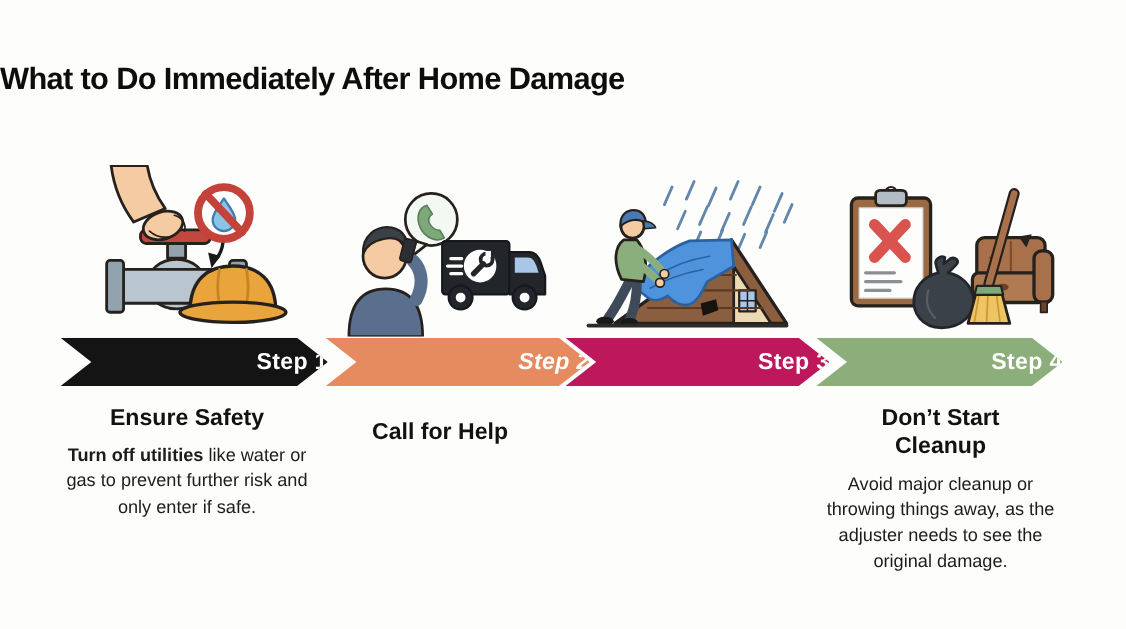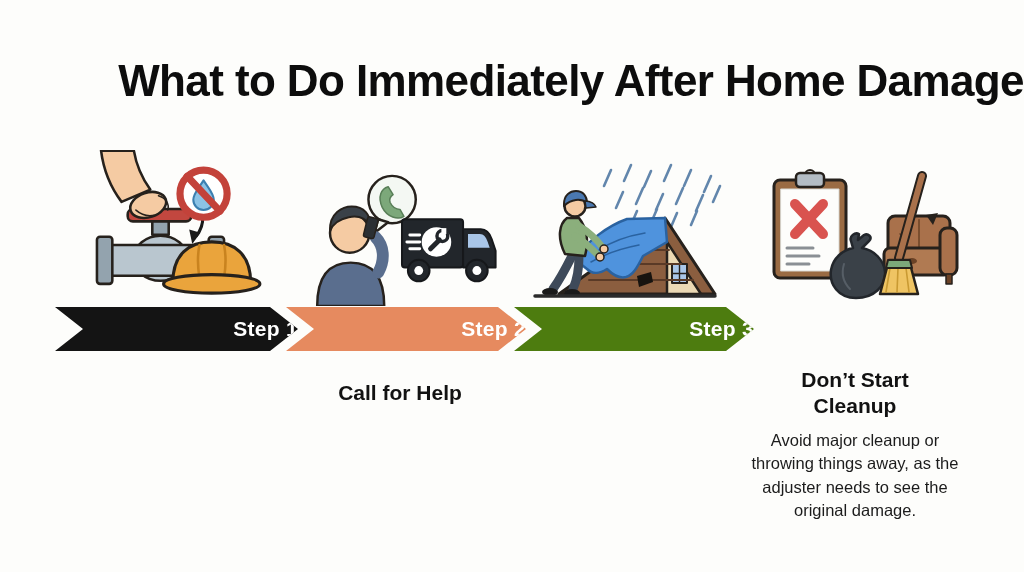--- a/index.html
+++ b/index.html
@@ -6,39 +6,39 @@
   html, body { background: #ffffff; }
   body { font-family: "Liberation Sans", "DejaVu Sans", sans-serif; }
   .canvas {
     position: relative;
     width: 1024px; height: 572px;
     background: #FDFDFB;
     overflow: hidden;
   }
   .title {
     position: absolute; top: 56px; left: 0; right: 0;
-    text-align: right;
-    font-size: 44px; font-weight: 800; letter-spacing: -0.6px;
+    text-align: left;
+    font-size: 28px; font-weight: 800; letter-spacing: -0.6px;
     color: #0D0D0D;
   }
   .illo { position: absolute; }
   .illo svg { display: block; width: 100%; height: 100%; }
   .illo1 { left: 58px;  top: 150px; width: 205px; height: 155px; }
   .illo2 { left: 292px; top: 168px; width: 215px; height: 138px; }
   .illo3 { left: 515px; top: 158px; width: 215px; height: 147px; }
   .illo4 { left: 760px; top: 164px; width: 200px; height: 140px; }
 
   .banner {
     position: absolute; top: 307px; height: 44px;
     clip-path: polygon(0 0, calc(100% - 28px) 0, 100% 50%, calc(100% - 28px) 100%, 0 100%, 28px 50%);
     display: flex; align-items: center; justify-content: flex-end;
     color: #ffffff; font-size: 21px; font-weight: bold; letter-spacing: 0.3px;
   }
   .b1 { left: 55px;  width: 243px; }
-  .b2 { left: 286px; width: 240px; }
+  .b2 { left: 296px; width: 240px; font-style: italic; }
   .b3 { left: 514px; width: 240px; }
   .b4 { left: 742px; width: 224px; }
 
   .text-col { position: absolute; top: 367px; text-align: center; }
   .t1 { left: 52px;  width: 236px; }
   .t2 { left: 284px; width: 232px; margin-top: 13px; }
   .t3 { left: 510px; width: 236px; }
   .t4 { left: 744px; width: 222px; text-align: center; }
   .step-heading {
     font-size: 21px; font-weight: bold; color: #121212;
@@ -241,24 +241,31 @@
       </g>
     </svg>
   </div>
 
   <div class="banner b1" style="background: rgb(20, 20, 20);">
     <span>Step 1</span>
   </div>
   <div class="banner b2" style="background: rgb(230, 138, 95);">
     <span>Step 2</span>
   </div>
-  <div class="banner b3" style="background: #4d7c0f;">
+  <div class="banner b3" style="background: #be185d;">
     <span>Step 3</span>
   </div>
-
+  <div class="banner b4" style="background: rgb(139, 174, 123);">
+    <span>Step 4</span>
+  </div>
+
+  <div class="text-col t1">
+    <h3 class="step-heading">Ensure Safety</h3>
+    <p class="step-body"><b>Turn off utilities</b><span> like water or gas to prevent further risk and only enter if safe.</span></p>
+  </div>
   <div class="text-col t2">
     <h3 class="step-heading">Call for Help</h3>
   </div>
   <div class="text-col t4">
     <h3 class="step-heading">Don’t Start Cleanup</h3>
     <p class="step-body"><b></b><span>Avoid major cleanup or throwing things away, as the adjuster needs to see the original damage.</span></p>
   </div>
 
 </div>
 

